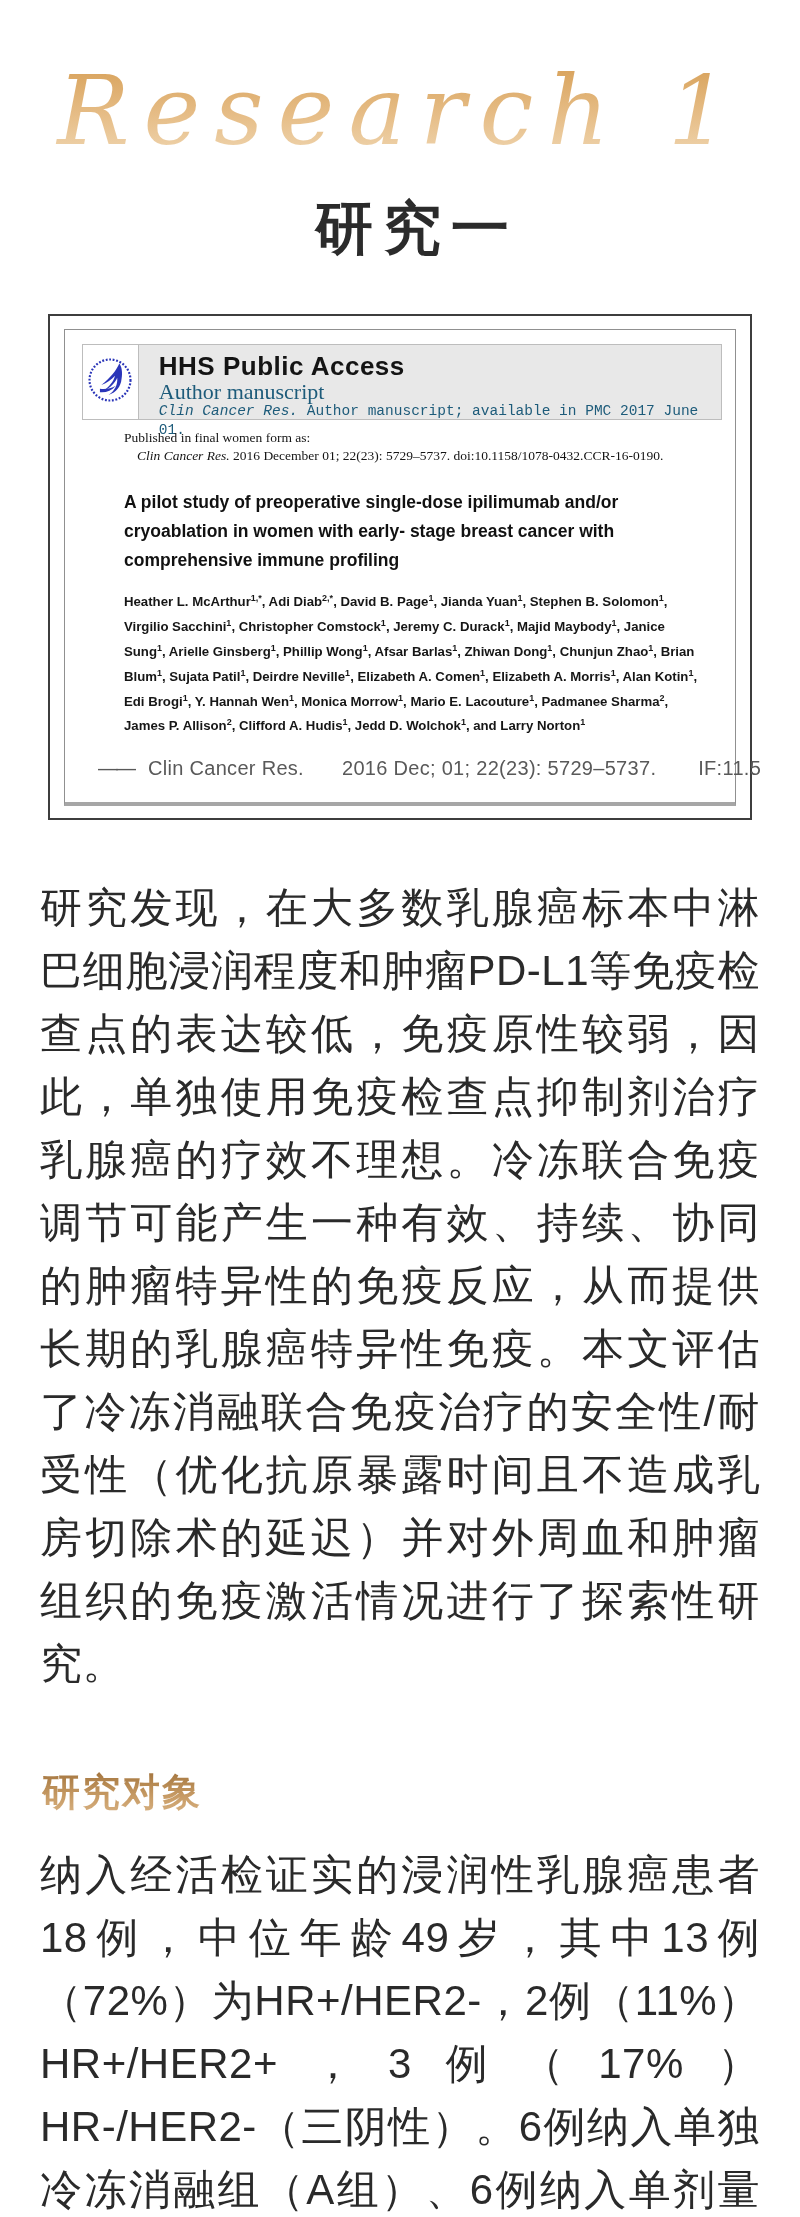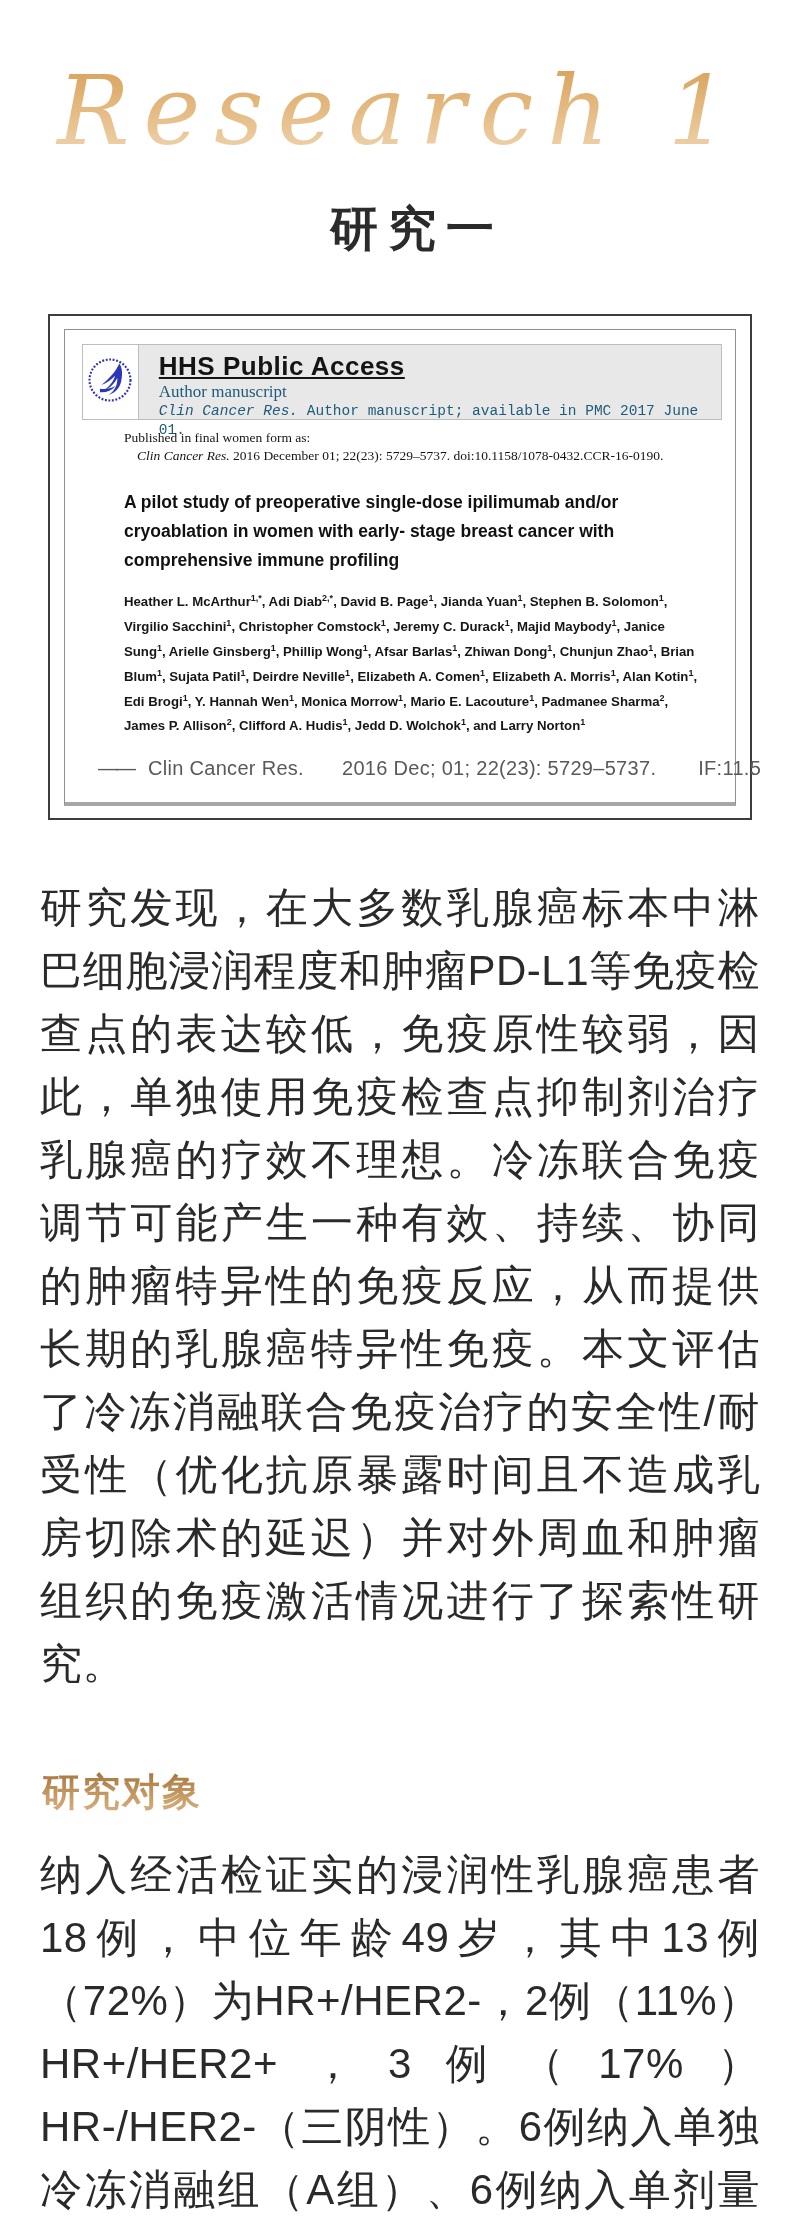--- a/index.html
+++ b/index.html
@@ -23,21 +23,21 @@
     background: linear-gradient(180deg, #d49a4e 10%, #e7bf8a 55%, #f5e6cc 100%);
     -webkit-background-clip: text;
     background-clip: text;
     color: transparent;
   }
   .cn-title {
     margin-top: 8px;
     text-align: center;
     font-family: "Liberation Serif", "DejaVu Serif", serif;
     font-weight: 700;
-    font-size: 48px;
+    font-size: 58px;
     line-height: 70px;
     letter-spacing: 10px;
     color: #2b2b2b;
     margin-left: 34px;
   }
 
   
   .paper-card {
     margin: 50px 48px 0 48px;
     width: 704px;
@@ -68,25 +68,24 @@
     justify-content: center;
   }
   .hhs-banner-text { padding: 6px 0 0 20px; }
   .hhs-title {
     font-family: "Liberation Sans", sans-serif;
     font-weight: 700;
     font-size: 26px;
     line-height: 30px;
     color: #141414;
     letter-spacing: 0.5px;
-    text-decoration: underline;
   }
   .hhs-sub {
     font-family: "Liberation Serif", "DejaVu Serif", serif;
-    font-size: 17px;
+    font-size: 22px;
     line-height: 21px;
     color: #1d5b7a;
   }
   .hhs-avail {
     font-family: Liberation Mono, monospace;
     font-size: 14.5px;
     line-height: 19px;
     color: #1d5b7a;
   }
   .hhs-avail em, .pub-cite em { font-style: italic; }

